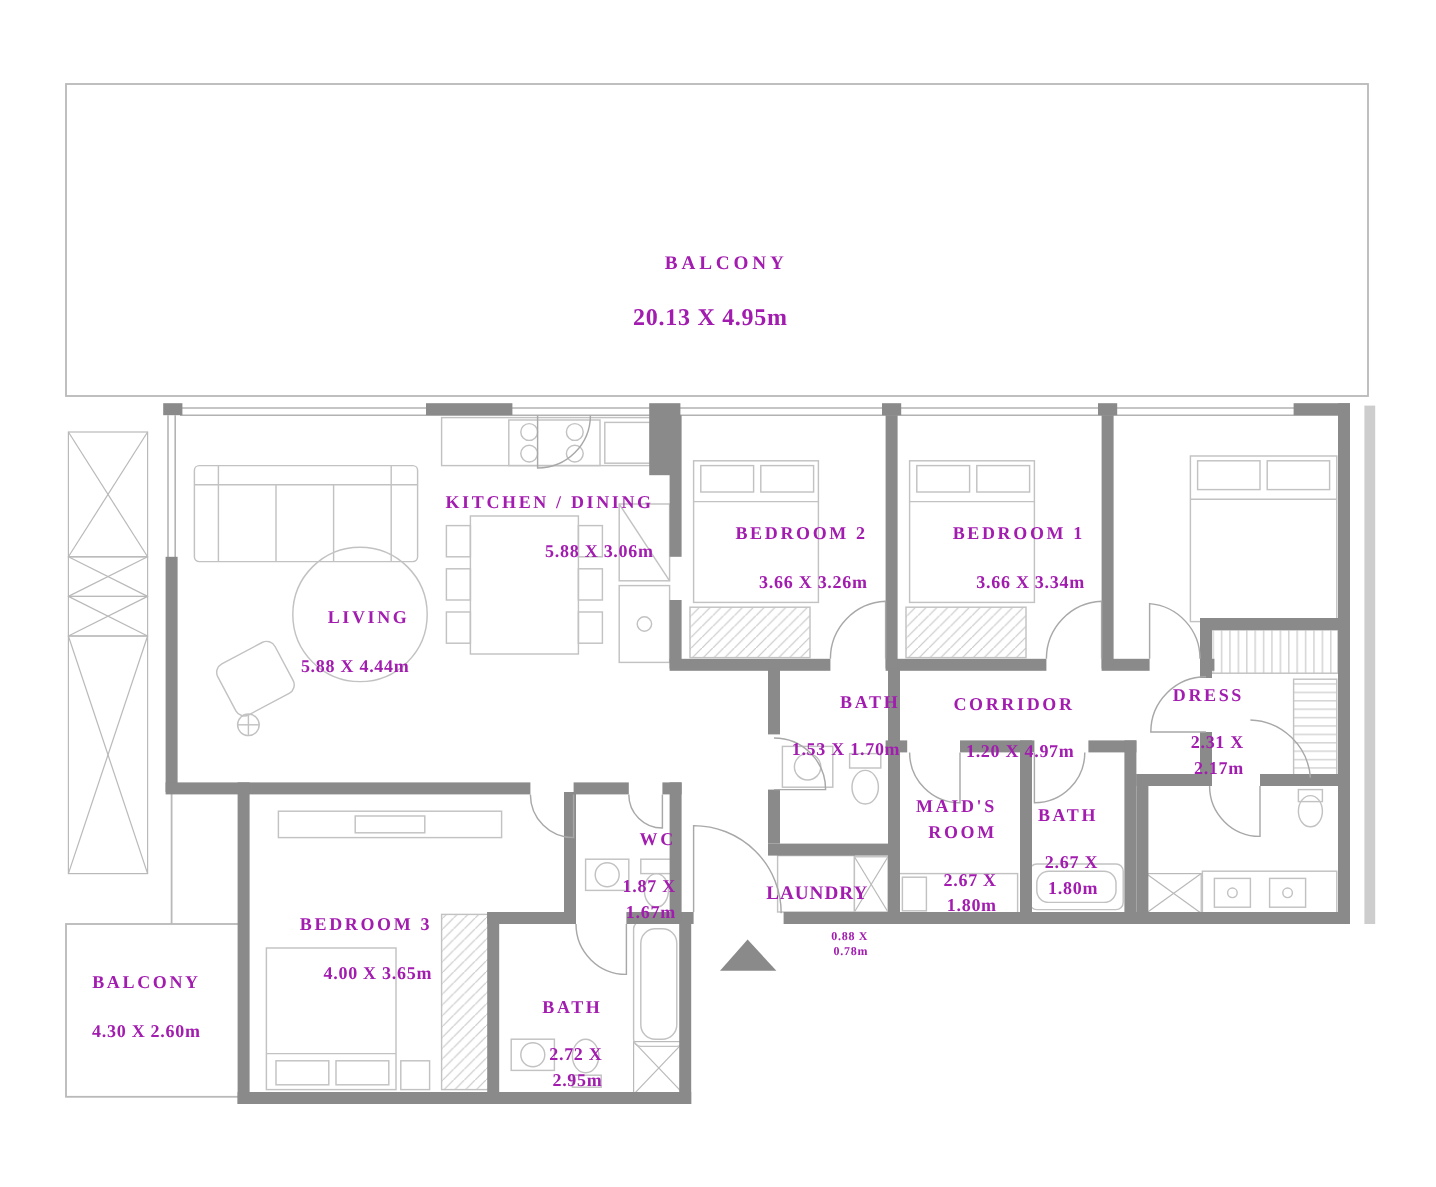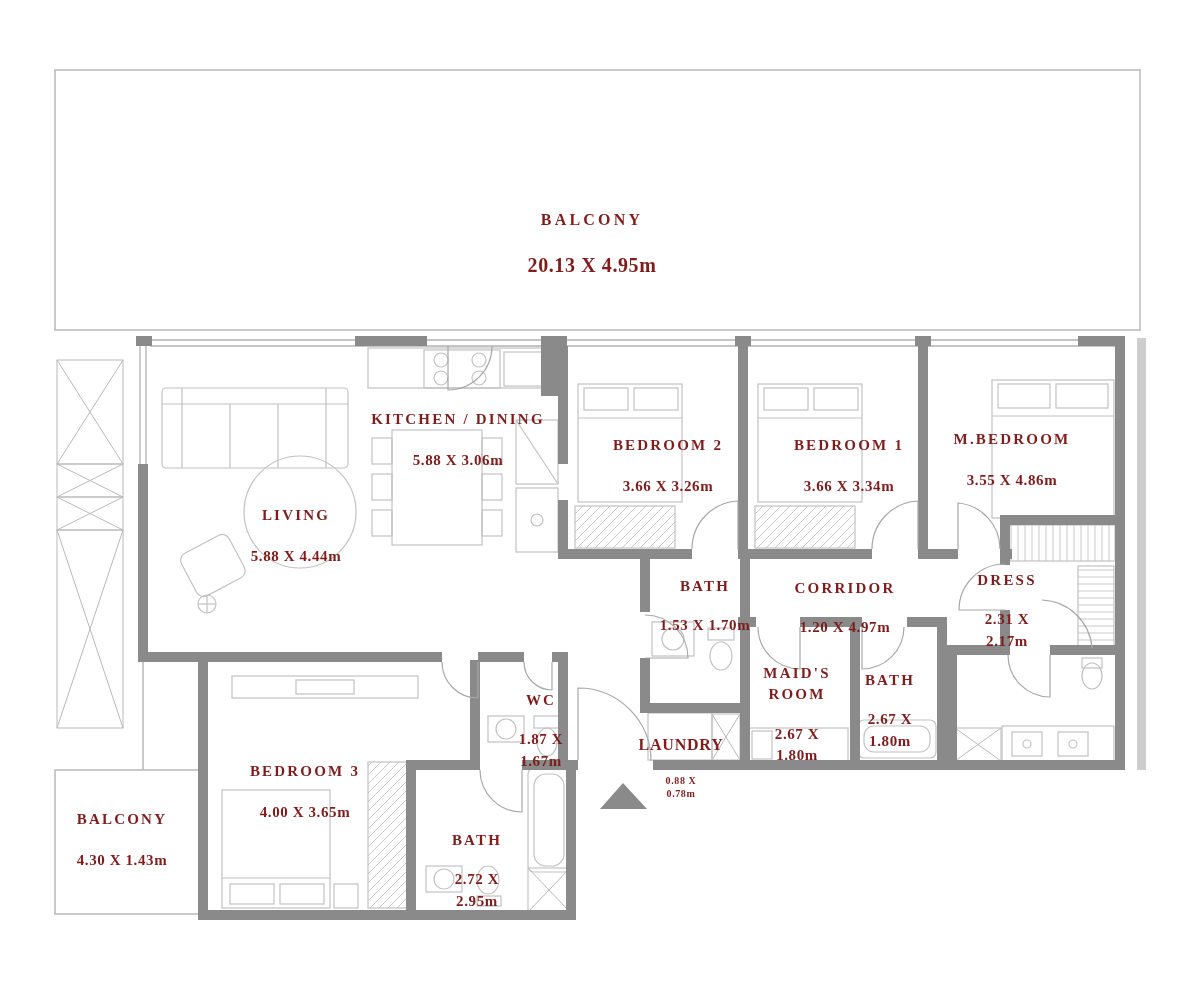--- a/index.html
+++ b/index.html
@@ -3,21 +3,21 @@
 <meta charset="utf-8">
 <style>
   html,body{margin:0;padding:0;background:#ffffff;}
   .canvas{
     position:relative;width:1197px;height:989px;background:#ffffff;
     font-family:"Liberation Serif", serif;overflow:hidden;
   }
   svg{position:absolute;left:0;top:0;}
   .room-label{
     position:absolute;transform:translateX(-50%);
-    text-align:center;color:#7f1d1d;white-space:pre-line;
+    text-align:right;color:#a21caf;white-space:pre-line;
   }
   .rname{
     font-size:15px;font-weight:600;letter-spacing:2.2px;
     line-height:1.5;white-space:pre-line;
   }
   .rdims{
     font-size:15px;font-weight:600;letter-spacing:0.6px;
     line-height:1.5;white-space:pre-line;
   }
   .lg .rname{font-size:16px;letter-spacing:3.2px;}
@@ -289,24 +289,20 @@
 <div class="room-label" style="left:668px;top:416px">
   <div class="rname">BEDROOM 2</div>
   <div class="rdims">3.66 X 3.26m</div>
 </div>
 
 <div class="room-label" style="left:849px;top:416px">
   <div class="rname">BEDROOM 1</div>
   <div class="rdims">3.66 X 3.34m</div>
 </div>
 
-<div class="room-label" style="left:1012px;top:410px">
-  <div class="rname">M.BEDROOM</div>
-  <div class="rdims">3.55 X 4.86m</div>
-</div>
 
 <div class="room-label tight" style="left:705px;top:558px">
   <div class="rname">BATH</div>
   <div class="rdims">1.53 X 1.70m</div>
 </div>
 
 <div class="room-label tight" style="left:845px;top:560px">
   <div class="rname">CORRIDOR</div>
   <div class="rdims">1.20 X 4.97m</div>
 </div>
@@ -344,21 +340,21 @@
 </div>
 
 
 <div class="room-label" style="left:305px;top:742px">
   <div class="rname">BEDROOM 3</div>
   <div class="rdims">4.00 X 3.65m</div>
 </div>
 
 <div class="room-label" style="left:122px;top:790px">
   <div class="rname">BALCONY</div>
-  <div class="rdims">4.30 X 1.43m</div>
+  <div class="rdims">4.30 X 2.60m</div>
 </div>
 
 <div class="room-label tight" style="left:477px;top:812px">
   <div class="rname">BATH</div>
   <div class="rdims">2.72 X
 2.95m</div>
 </div>
 
 </div>
 

